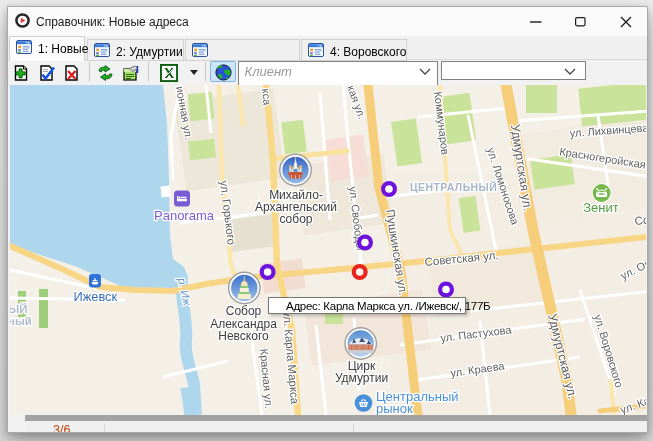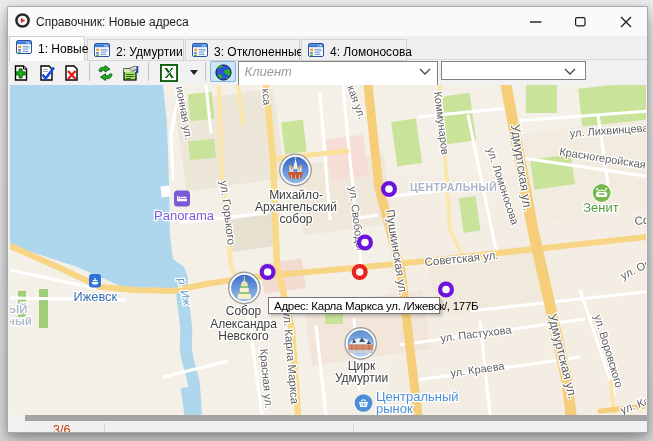--- a/index.html
+++ b/index.html
@@ -24,24 +24,24 @@
   .tbico{position:absolute;top:4.5px;}
   .tbsep{position:absolute;top:2px;width:1px;height:19px;background:#c7c7c7;}
   .combo{position:absolute;box-sizing:border-box;background:#fff;border:1px solid #818181;
     font-size:13px;color:#000;}
   .chev{position:absolute;}
   .globebtn{position:absolute;left:201.5px;top:1px;width:26.5px;height:20.5px;
     background:#cde6f7;border:1px solid #84b8e2;border-radius:2px;box-sizing:border-box;}
   .statusbar{left:0;top:407.5px;width:100%;height:17.5px;background:#f0f0f0;
     border-top:6px solid #a3a3a3;box-sizing:border-box;font-size:12px;color:#c2410c;margin-left:17px;}
   .ssep{position:absolute;top:2px;width:1px;height:14px;background:#d6d6d6;}
-  .tooltip{left:260px;top:289.5px;width:172px;height:17.5px;background:#ffffff;
+  .tooltip{left:260px;top:289.5px;width:198px;height:17.5px;background:#ffffff;
     border:1px solid #757575;box-shadow:2px 2px 3px rgba(0,0,0,.22);
     font-size:11.5px;letter-spacing:-0.28px;color:#000;line-height:16px;white-space:nowrap;z-index:40;
-    padding-left:5px;box-sizing:border-box;}
+    padding-left:17px;box-sizing:border-box;}
 </style>
 </head>
 <body>
 <div class="window">
 
   <div class="abs titlebar"></div>
   <svg class="abs title-ico" viewBox="0 0 15 15">
     <circle cx="7.5" cy="7.5" r="6.1" fill="none" stroke="#29252a" stroke-width="2.5"></circle>
     <path d="M5.8 4.8 L10.4 7.5 L5.8 10.2 Z" fill="#e23b3b"></path>
   </svg>
@@ -66,27 +66,26 @@
   <div class="tab tab-i" style="left:79px;width:97px;">
       <span class="ico"><svg width="16" height="14" viewBox="0 0 16 14">
           <use href="#tabico"></use>
         </svg></span>
       <span class="lbl">2: Удмуртии</span>
     </div>
   <div class="tab tab-i" style="left:177px;width:115px;">
       <span class="ico"><svg width="16" height="14" viewBox="0 0 16 14">
           <use href="#tabico"></use>
         </svg></span>
-      <span class="lbl">3: Отклоненные</span>
     </div>
   <div class="tab tab-i" style="left:293px;width:106px;">
       <span class="ico"><svg width="16" height="14" viewBox="0 0 16 14">
           <use href="#tabico"></use>
         </svg></span>
-      <span class="lbl">4: Ломоносова</span>
+      <span class="lbl">4: Воровского</span>
     </div>
 
   <div class="abs toolbar">
     <svg class="tbico" style="left:5px" width="16" height="16" viewBox="0 0 16 16">
       <path d="M2.5 1 L10.5 1 L13.5 4 L13.5 15 L2.5 15 Z" fill="#fff" stroke="#000" stroke-width="1.4"></path>
       <path d="M10.5 1 L10.5 4 L13.5 4" fill="#ddd" stroke="#000" stroke-width="1"></path>
       <path d="M6 4.5 h3 v3 h3 v3 h-3 v3 h-3 v-3 h-3 v-3 h3 z" transform="translate(0.1,-0.6)" fill="#1db11d" stroke="#005f00" stroke-width="1"></path>
     </svg>
     <svg class="tbico" style="left:30.5px" width="16" height="16" viewBox="0 0 16 16">
       <path d="M2 1 L10 1 L13 4 L13 15 L2 15 Z" fill="#fff" stroke="#000" stroke-width="1.4"></path>

